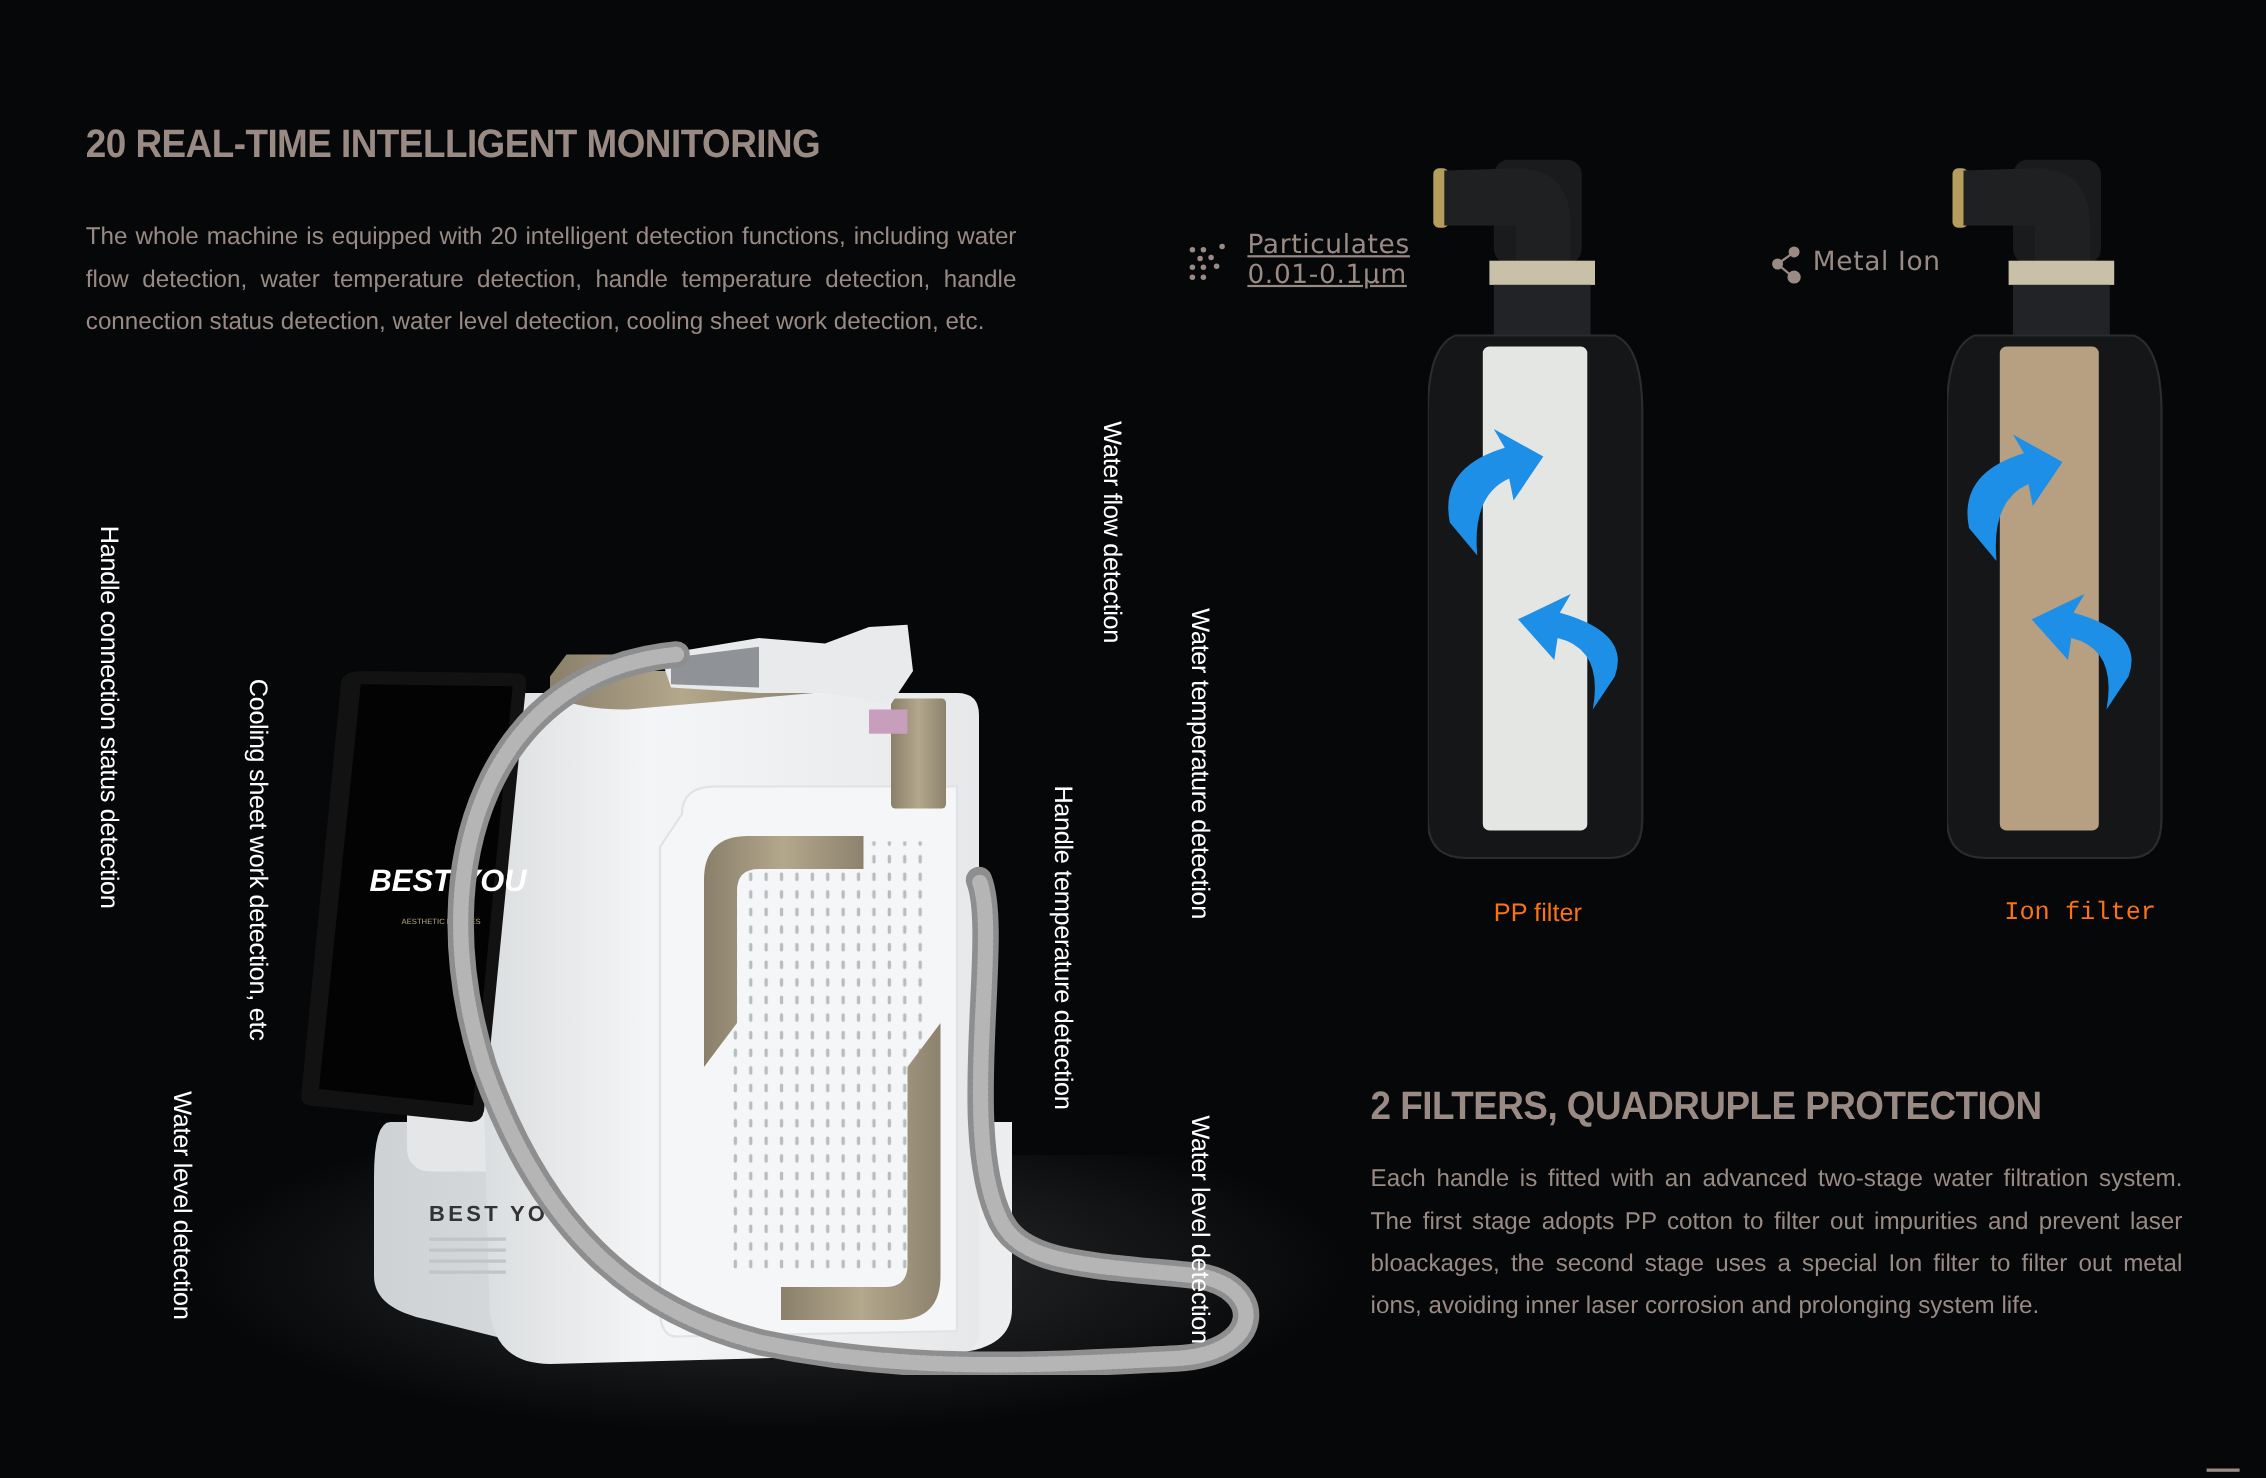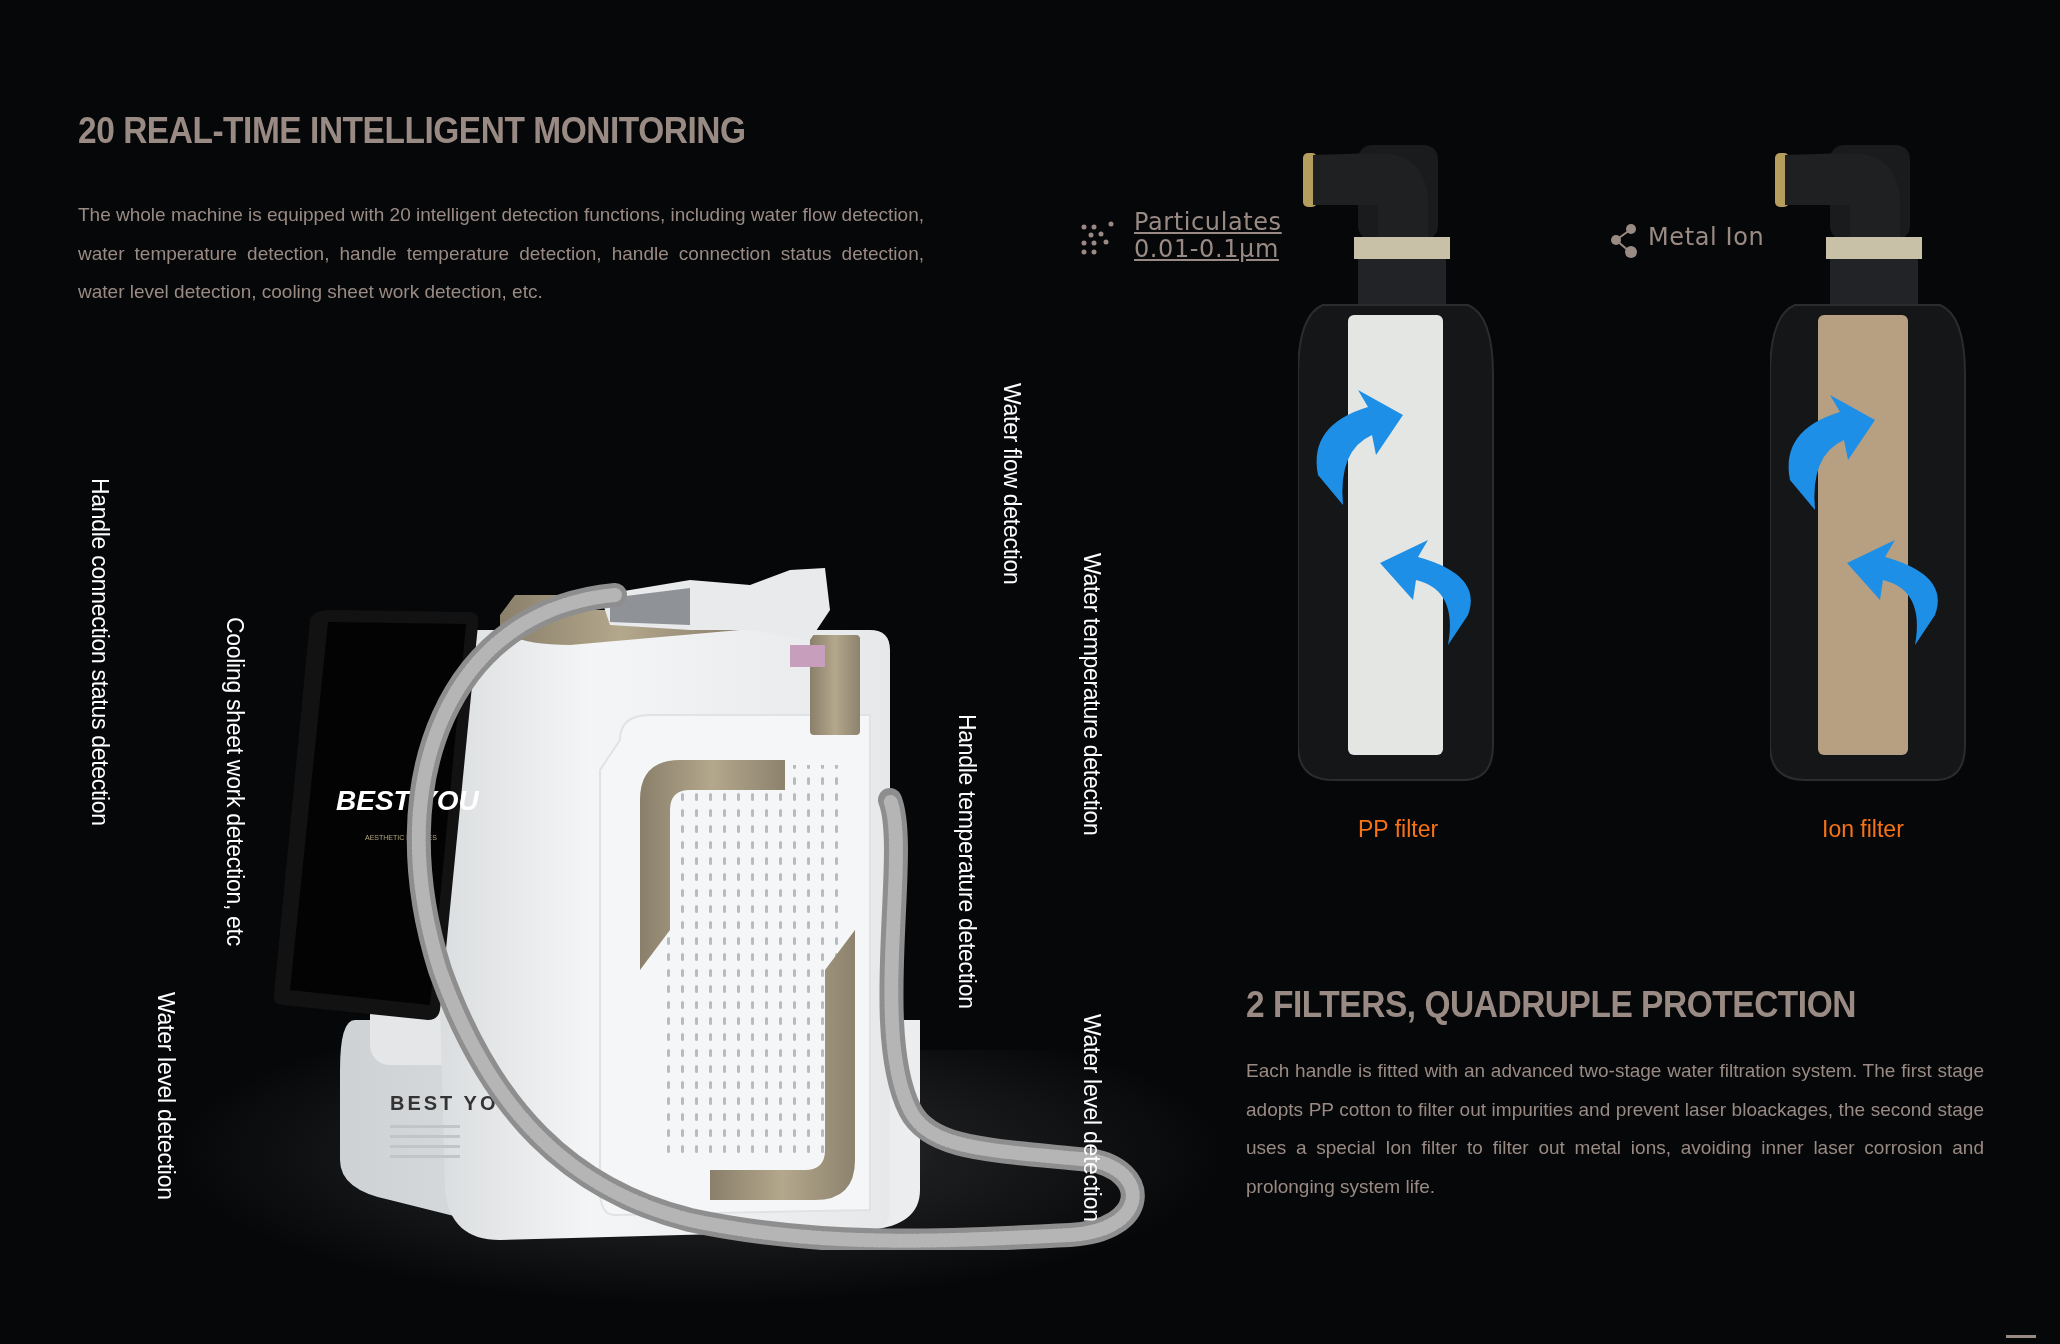--- a/index.html
+++ b/index.html
@@ -7,21 +7,21 @@
     width:2060px; height:1344px; overflow:hidden; position:relative;
     background:#060709;
     font-family:"Liberation Sans", sans-serif;
   }
   .abs { position:absolute; }
   .h-title {
     color:#9a8a84; font-weight:bold; font-size:36px; letter-spacing:-0.5px;
     transform:scaleX(0.93); transform-origin:left top; white-space:nowrap;
   }
   .para {
-    color:#9a8a84; font-size:19px; line-height:38.5px; text-align:justify;
+    color:#9a8a84; font-size:22px; line-height:38.5px; text-align:justify;
     text-align-last:left;
   }
   .vlabel {
     color:#ffffff; font-size:23px; white-space:nowrap;
     writing-mode:vertical-rl; transform-origin:left top; letter-spacing:-0.3px;
   }
   .cap { color:#f97316; font-size:23px; white-space:nowrap; }
   .spec { color:#9a8a84; font-size:24px; line-height:27px; letter-spacing:0.6px; font-family:"DejaVu Sans", sans-serif; }
   .floor {
     left:150px; top:1050px; width:1100px; height:260px;
@@ -157,18 +157,18 @@
   <path d="M15 10 L80 8 Q130 8 130 60 L130 95 L80 95 L80 60 L15 60 Z" fill="#1f2022"></path>
   <rect x="56" y="92" width="96" height="22" fill="#c8c1a8"></rect>
   <rect x="60" y="114" width="88" height="46" fill="#222326"></rect>
   <path d="M25 160 Q0 170 0 230 L0 600 Q0 635 35 635 L165 635 Q195 635 195 600 L195 230 Q195 170 170 160 Z" fill="#151618" stroke="#2b2c2f" stroke-width="2"></path>
   <rect x="48" y="170" width="90" height="440" rx="6" fill="#b79f82"></rect>
   <path d="M20 335 Q10 285 70 267 L60 250 L105 275 L78 315 L74 295 Q40 310 45 365 Z" fill="#1e8fe6"></path>
   <path d="M165 470 Q180 430 115 412 L125 395 L77 418 L110 455 L113 435 Q155 445 145 500 Z" fill="#1e8fe6"></path>
 </svg>
 
 <div class="abs cap" style="left:1358px; top:816px;">PP filter</div>
-<div class="abs cap" style="left:1822px; top:816px;">Ion filter</div>
+<div class="abs cap" style="left:1822px; top:816px;font-family:Liberation Mono, monospace;">Ion filter</div>
 
 <div class="abs h-title" style="left:1246px; top:984px;">2 FILTERS, QUADRUPLE PROTECTION</div>
 <div class="abs para" style="left:1246px; top:1052px; width:738px;">Each handle is fitted with an advanced two-stage water filtration system. The first stage adopts PP cotton to filter out impurities and prevent laser bloackages, the second stage uses a special Ion filter to filter out metal ions, avoiding inner laser corrosion and prolonging system life.</div>
 
 <div class="abs corner-mark"></div>
 
 </body></html>

